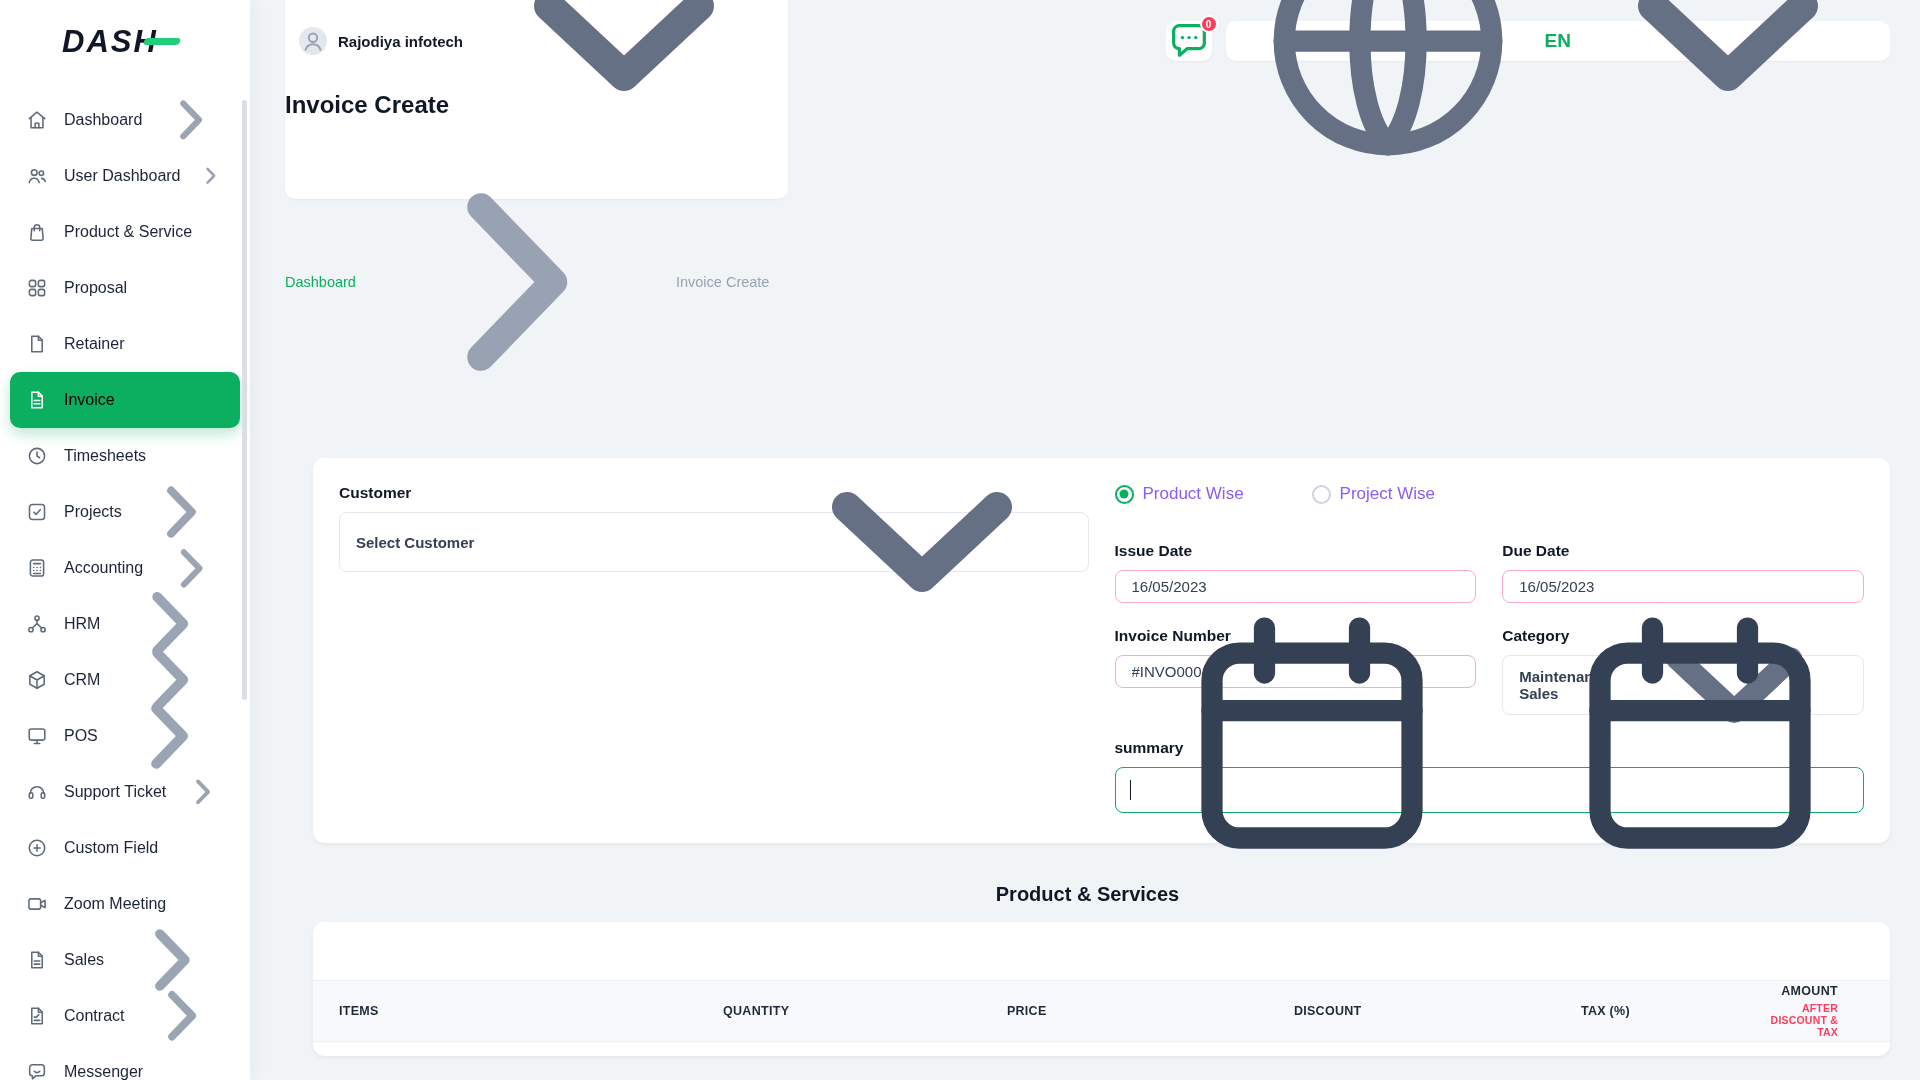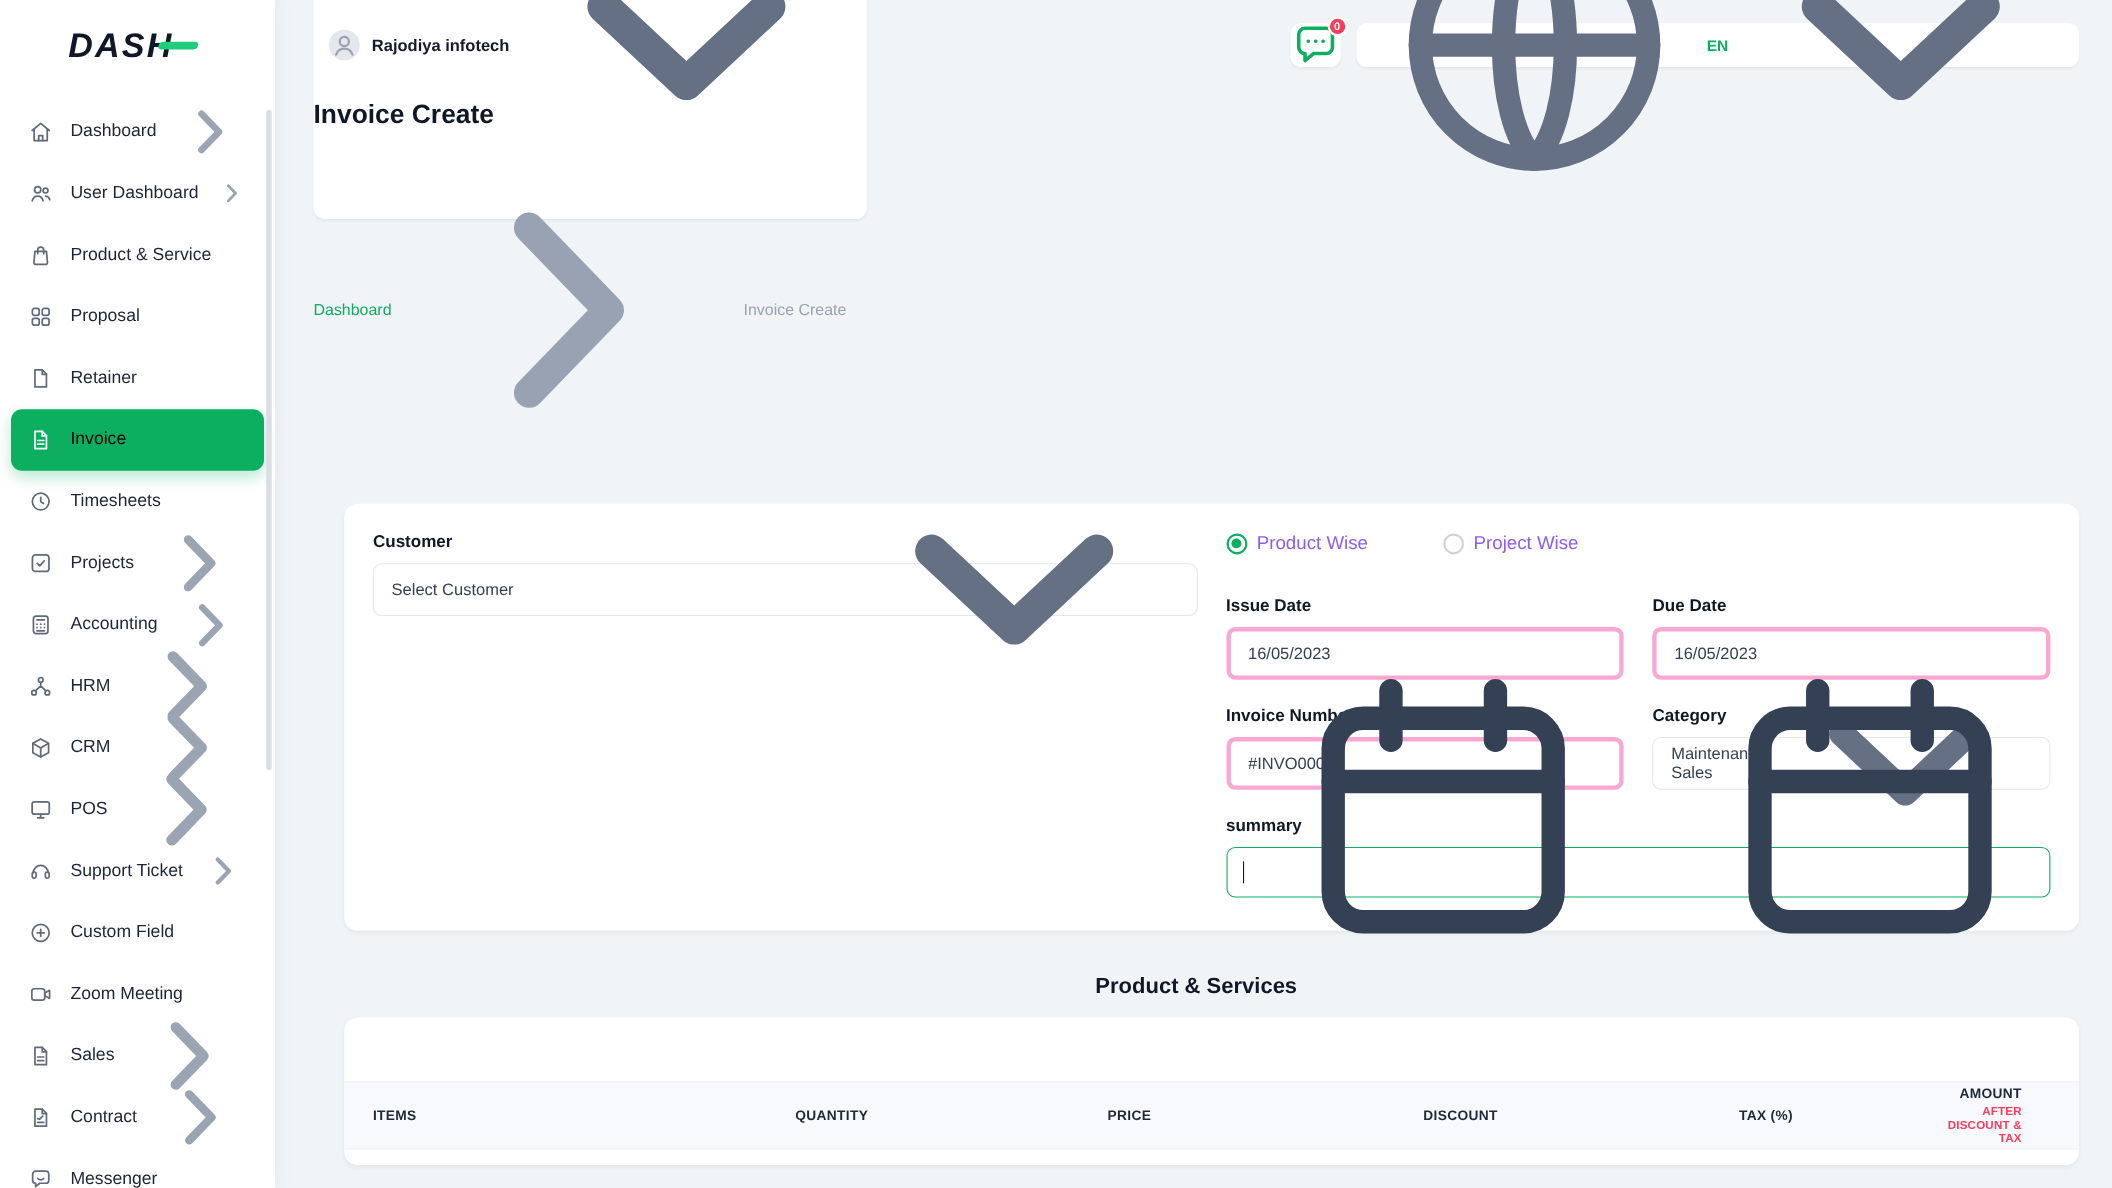--- a/index.html
+++ b/index.html
@@ -51,37 +51,37 @@
   .icon-btn { position:relative; width:46px; height:40px; background:#fff; border-radius:10px;
               display:flex; align-items:center; justify-content:center; cursor:pointer;
               box-shadow:0 1px 2px rgba(16,24,40,.05); }
   .icon-btn .bubble { color:var(--primary,#0caf60); } .icon-btn .bubble svg { width:21px; height:21px; }
   .badge { position:absolute; top:-6px; right:-6px; min-width:18px; height:18px; padding:0 3px;
            border-radius:9px; background:var(--danger,#fd3c5c); border:2px solid #fff;
            color:#fff; font-size:10px; font-weight:700; display:flex; align-items:center; justify-content:center; }
   .lang-pill { height:40px; background:#fff; border-radius:10px; display:flex; align-items:center;
                gap:7px; padding:0 12px; cursor:pointer; box-shadow:0 1px 2px rgba(16,24,40,.05); }
   .globe { color:#667085; } .globe svg { width:19px; height:19px; }
-  .lang-code { font-size:14px; font-weight:700; color:var(--primary,#0caf60); }
+  .lang-code { font-size:19px; font-weight:700; color:var(--primary,#0caf60); }
 
   
   .page-title { font-size:24px; font-weight:700; color:#101828; margin-top:16px; line-height:30px; }
   .breadcrumb { display:flex; align-items:center; gap:10px; margin-top:12px; font-size:14.5px; }
   .bc-link { color:var(--primary,#0caf60); cursor:pointer; }
   .bc-sep { color:#98a2b3; } .bc-sep svg { width:11px; height:11px; }
   .bc-current { color:#98a2b3; }
 
   
   .card { background:#fff; border-radius:12px; box-shadow:0 2px 4px rgba(16,24,40,.05);margin-left:28px; }
   .card1 { margin-top:26px; padding:26px 26px 30px; display:grid; grid-template-columns:1fr 1fr; column-gap:26px; }
   .field-label { display:block; font-size:15.5px; font-weight:600; color:#101828; margin-bottom:10px; }
-  .select { height:48px; border:1px solid #e4e7ec; border-radius:8px; background:#fff;
+  .select { height:60px; border:1px solid #e4e7ec; border-radius:8px; background:#fff;
             display:flex; align-items:center; justify-content:space-between; padding:0 16px;
-            font-size:15px; color:#344054; cursor:pointer; width:100%; }
-  .text-input { height:48px; width:100%; border:4px solid #f9a8d4; border-radius:8px; background:#fff;
+            font-size:15px; color:#344054; cursor:pointer; width:100%;font-weight:bold; }
+  .text-input { height:33px; width:100%; border:1px solid #f9a8d4; border-radius:8px; background:#fff;
                 padding:0 16px; font-size:15px; color:#344054; font-family:inherit; outline:none; }
   ::placeholder { color:#98a2b3; opacity:1; }
   .date-wrap { position:relative; }
   .date-wrap .text-input { padding-right:44px; }
   .cal-icon { position:absolute; right:14px; top:13px; color:#344054; pointer-events:none; }
   .cal-icon svg { width:17px; height:17px; }
   .radio-row { display:flex; align-items:center; gap:68px; margin-bottom:38px; height:20px; }
   .radio { display:flex; align-items:center; gap:9px; font-size:17px; color:#8b5cf6; cursor:pointer;justify-content:space-between; }
   .radio-dot { width:19px; height:19px; border-radius:50%; position:relative; flex:0 0 auto; }
   .radio-dot.checked { border:2px solid var(--primary,#0caf60); }

